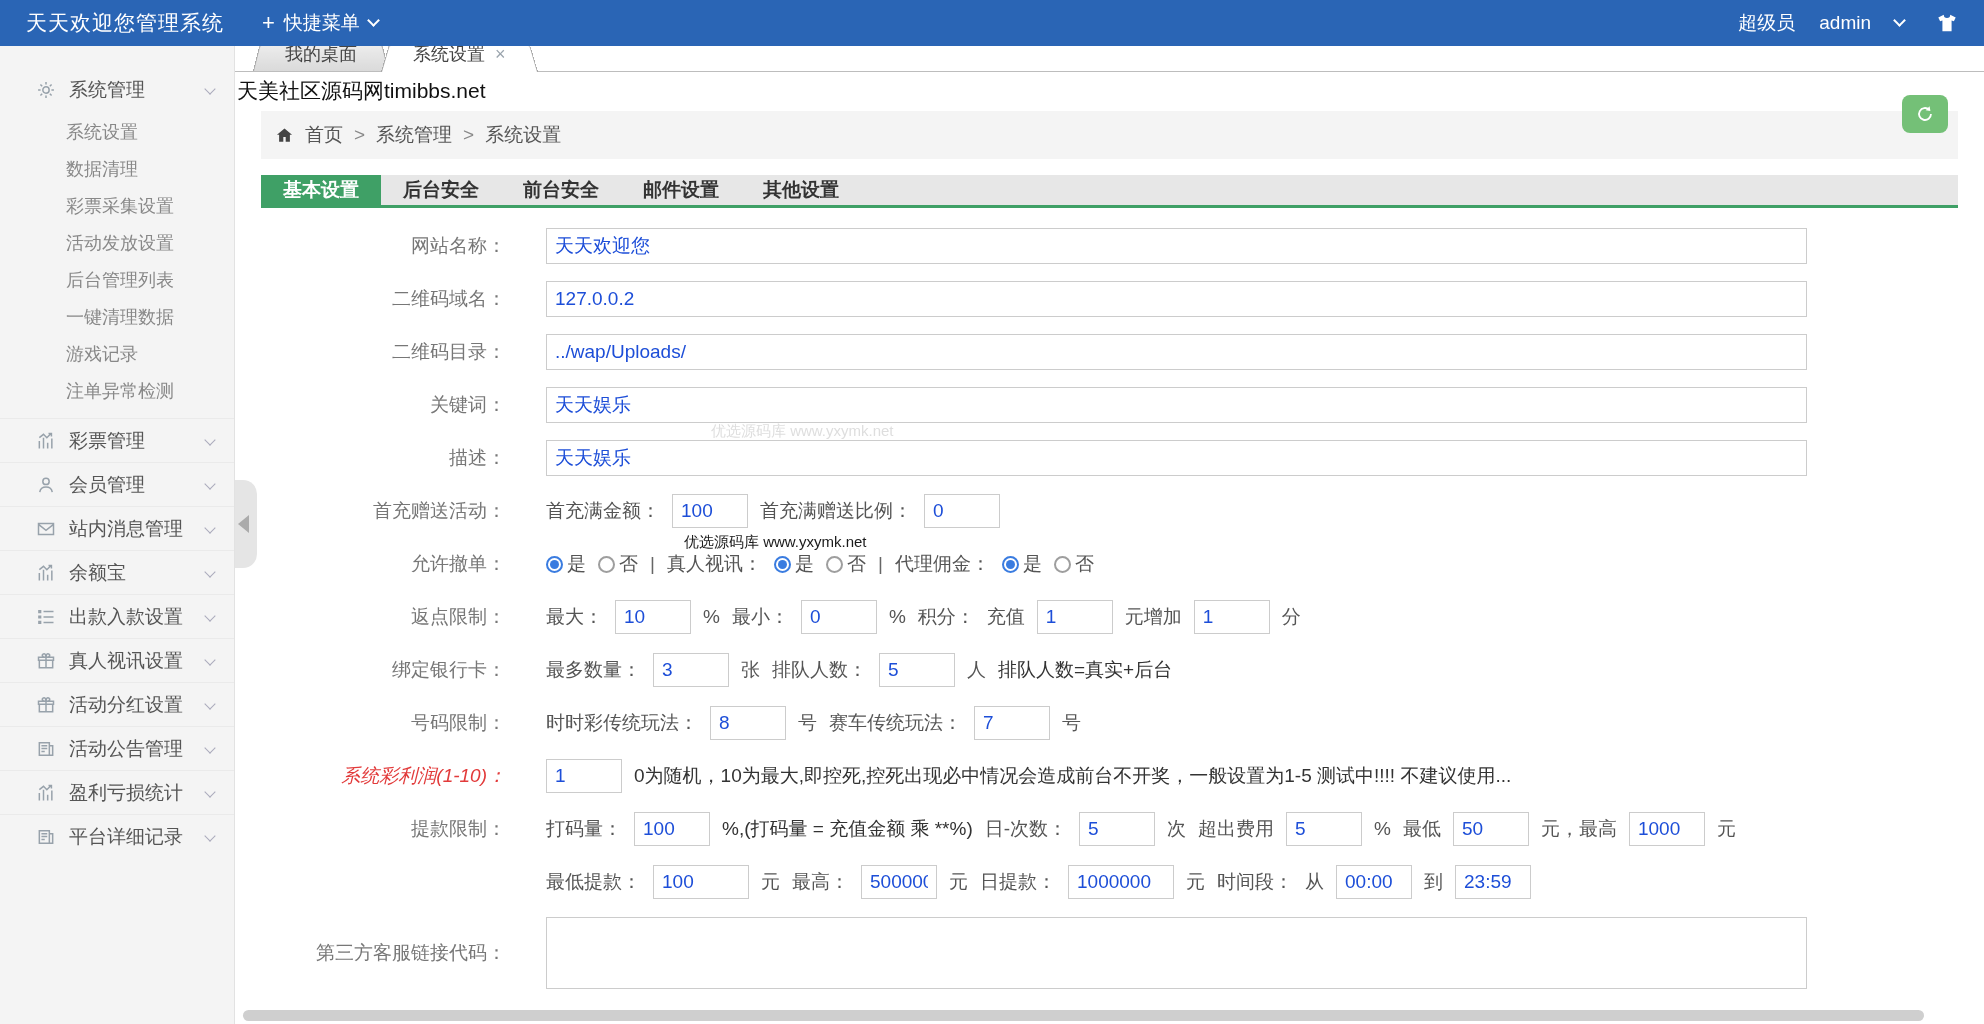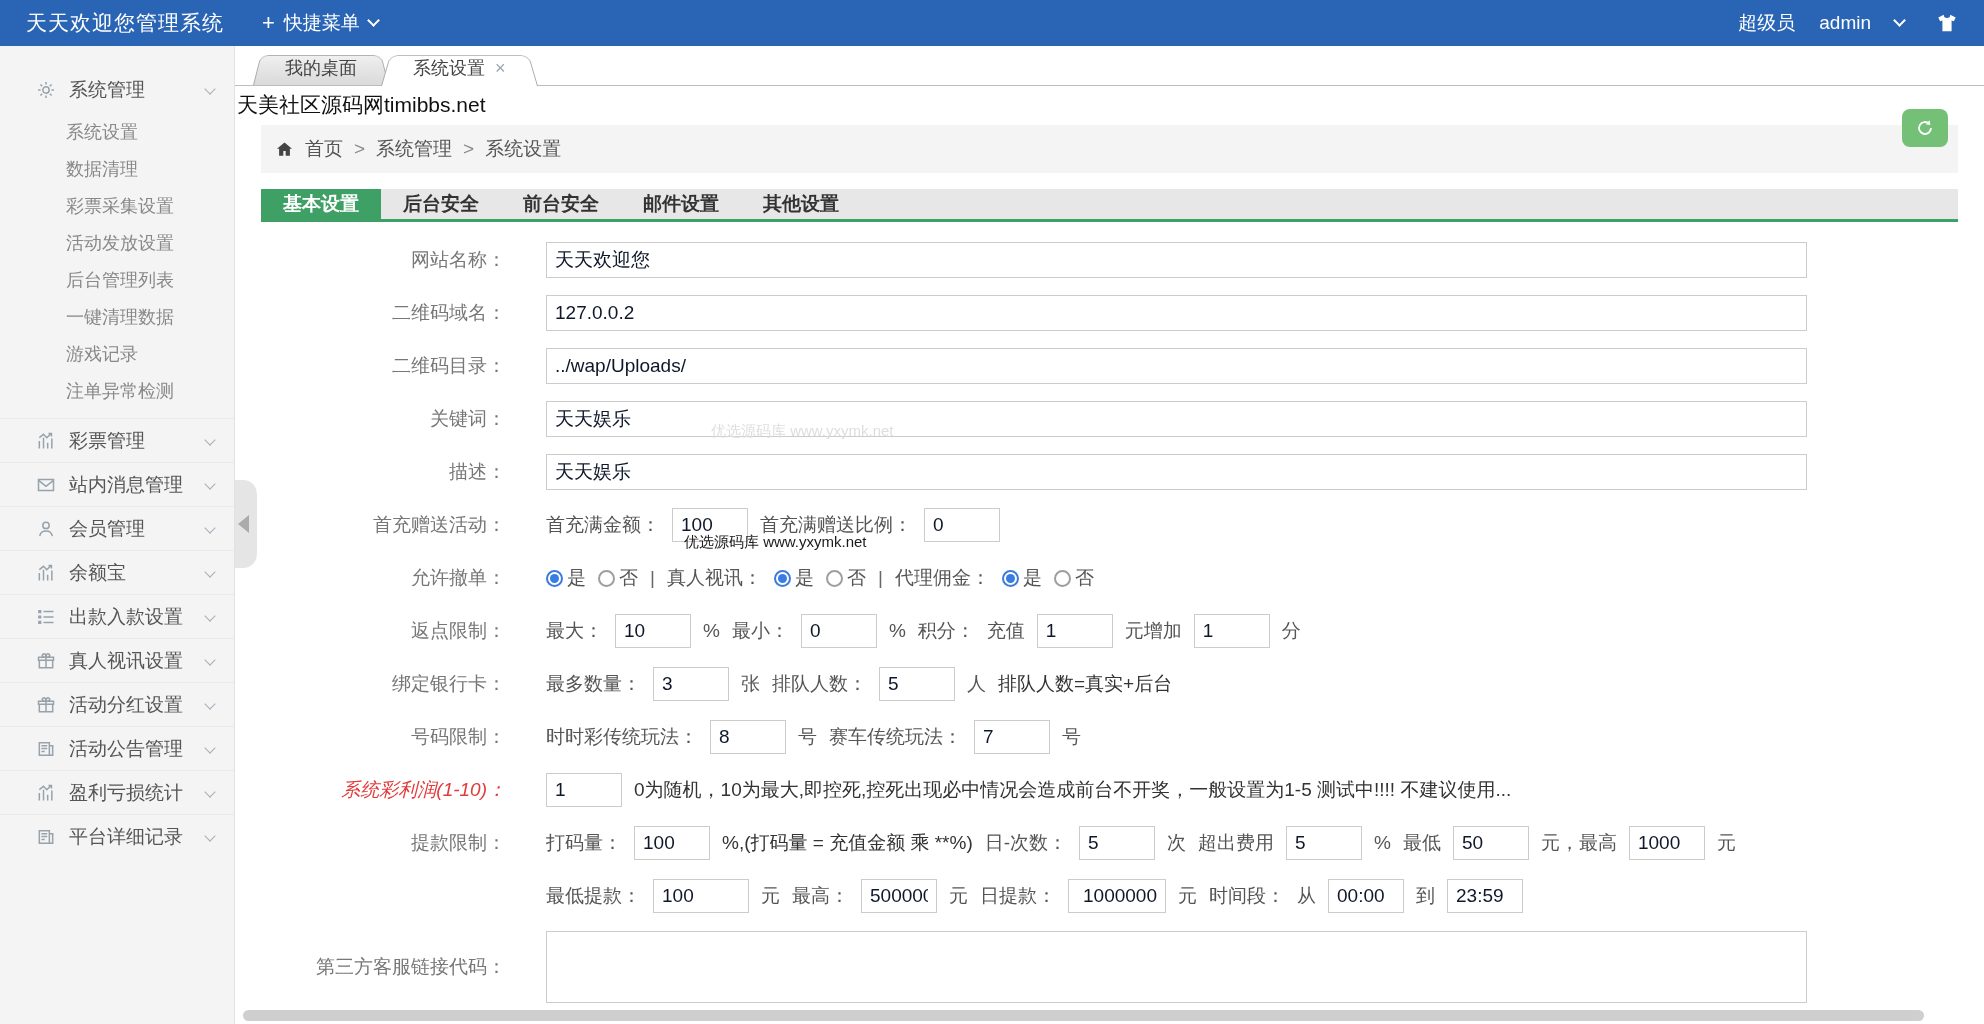--- a/index.html
+++ b/index.html
@@ -27,21 +27,21 @@
   .slabel { white-space:nowrap; }
   .side-parent .chev { border-color:#aab; margin-left:auto; margin-top:-2px; width:8px; height:8px; border-width:1.5px; }
   .side-children { padding:2px 0 8px; }
   .side-child { height:37px; line-height:37px; padding-left:66px; color:#888; font-size:18px;
                 white-space:nowrap; cursor:pointer; }
 
   
   .main { flex:1; position:relative; background:#fff; border-left:1px solid #e2e2e2; overflow:hidden; }
 
   
-  .tabstrip { height:40px; border-bottom:1px solid #bdbdbd; display:flex; align-items:flex-end; padding-left:18px; }
+  .tabstrip { height:26px; border-bottom:1px solid #bdbdbd; display:flex; align-items:flex-end; padding-left:18px; }
   .wtab { position:relative; height:34px; padding:0 32px; display:flex; align-items:center; gap:10px;
           font-size:18px; color:#444; margin-right:-8px; cursor:pointer; }
   .wtab::before { content:""; position:absolute; inset:0; background:linear-gradient(#f0f0f0,#dadada);
           border:1px solid #a9a9a9; border-bottom:none; border-radius:9px 9px 0 0;
           transform:perspective(28px) rotateX(6deg); transform-origin:50% 100%; }
   .wtab.active { z-index:2; }
   .wtab.active::before { background:#fff; bottom:-1px; }
   .wtab > span { position:relative; }
   .close-x { color:#9aa4ad; font-size:18px; }
 
@@ -60,26 +60,26 @@
   .ctab { padding:0 22px; height:30px; line-height:30px; font-size:19px; font-weight:bold; color:#333; cursor:pointer; }
   .ctab.active { background:#3fa066; color:#fff; }
 
   
   .form { margin-top:20px; }
   .frow { display:flex; align-items:center; margin-bottom:17px; min-height:36px; }
   .flabel { flex:none; width:271px; text-align:right; font-size:19px; color:#777; white-space:nowrap; }
   .flabel.red { color:#e23b3b;font-style:italic; }
   .fctrls { display:flex; align-items:center; margin-left:40px; gap:12px; font-size:19px; color:#555; white-space:nowrap; }
   .note { color:#333; }
-  .inp { height:34px; border:1px solid #ccc; padding:0 8px; font-size:19px; color:#0f172a;
+  .inp { height:34px; border:1px solid #ccc; padding:0 8px; font-size:19px; color:#1d4ed8;
          font-family:inherit; background:#fff; }
   .wide { width:1261px; height:36px; }
   .sm  { width:76px; }
   .sm2 { width:96px; }
-  .md  { width:98px;text-align:right; }
+  .md  { width:106px; }
   .tall { width:1261px; height:72px; }
   .rgroup { display:flex; align-items:center; gap:4px; }
   .radio { width:17px; height:17px; border:2px solid #9e9e9e; border-radius:50%; background:#fff;
            position:relative; display:inline-block; cursor:pointer; }
   .radio.on { border-color:#3a7ce0; }
   .radio.on::after { content:""; position:absolute; inset:2px; background:#3a7ce0; border-radius:50%; }
   .vsep { color:#666; }
 
   
   .wm  { position:absolute; left:449px; top:487px; font-size:15px; color:#1a1a1a; z-index:3; }
@@ -143,34 +143,34 @@
             <path fill="none" stroke="#98a2ab" stroke-width="1.8" d="M4 21v-9M9 21V8M14 21v-7M19 21V9M4 8l5-4 4 4 5-5M15 3h3.5v3.5"></path>
           </svg>
         </span>
       <span class="slabel">彩票管理</span>
       <span class="chev"></span>
     </div>
 
     <div class="side-parent">
       <span class="sicon">
           <svg viewBox="0 0 24 24" width="20" height="20">
+            <path fill="none" stroke="#98a2ab" stroke-width="1.8" d="M12 11.5a3.8 3.8 0 1 0 0-7.6 3.8 3.8 0 0 0 0 7.6ZM4.5 20.5c.6-3.9 3.6-6 7.5-6s6.9 2.1 7.5 6"></path>
+          </svg>
+        </span>
+      <span class="slabel">会员管理</span>
+      <span class="chev"></span>
+    </div>
+
+    <div class="side-parent">
+      <span class="sicon">
+          <svg viewBox="0 0 24 24" width="20" height="20">
             <path fill="none" stroke="#98a2ab" stroke-width="1.8" d="M3 5.5h18v13H3zM3 6.5l9 7 9-7"></path>
           </svg>
         </span>
       <span class="slabel">站内消息管理</span>
-      <span class="chev"></span>
-    </div>
-
-    <div class="side-parent">
-      <span class="sicon">
-          <svg viewBox="0 0 24 24" width="20" height="20">
-            <path fill="none" stroke="#98a2ab" stroke-width="1.8" d="M12 11.5a3.8 3.8 0 1 0 0-7.6 3.8 3.8 0 0 0 0 7.6ZM4.5 20.5c.6-3.9 3.6-6 7.5-6s6.9 2.1 7.5 6"></path>
-          </svg>
-        </span>
-      <span class="slabel">会员管理</span>
       <span class="chev"></span>
     </div>
 
     <div class="side-parent">
       <span class="sicon">
           <svg viewBox="0 0 24 24" width="20" height="20">
             <path fill="none" stroke="#98a2ab" stroke-width="1.8" d="M4 21v-9M9 21V8M14 21v-7M19 21V9M4 8l5-4 4 4 5-5M15 3h3.5v3.5"></path>
           </svg>
         </span>
       <span class="slabel">余额宝</span>

